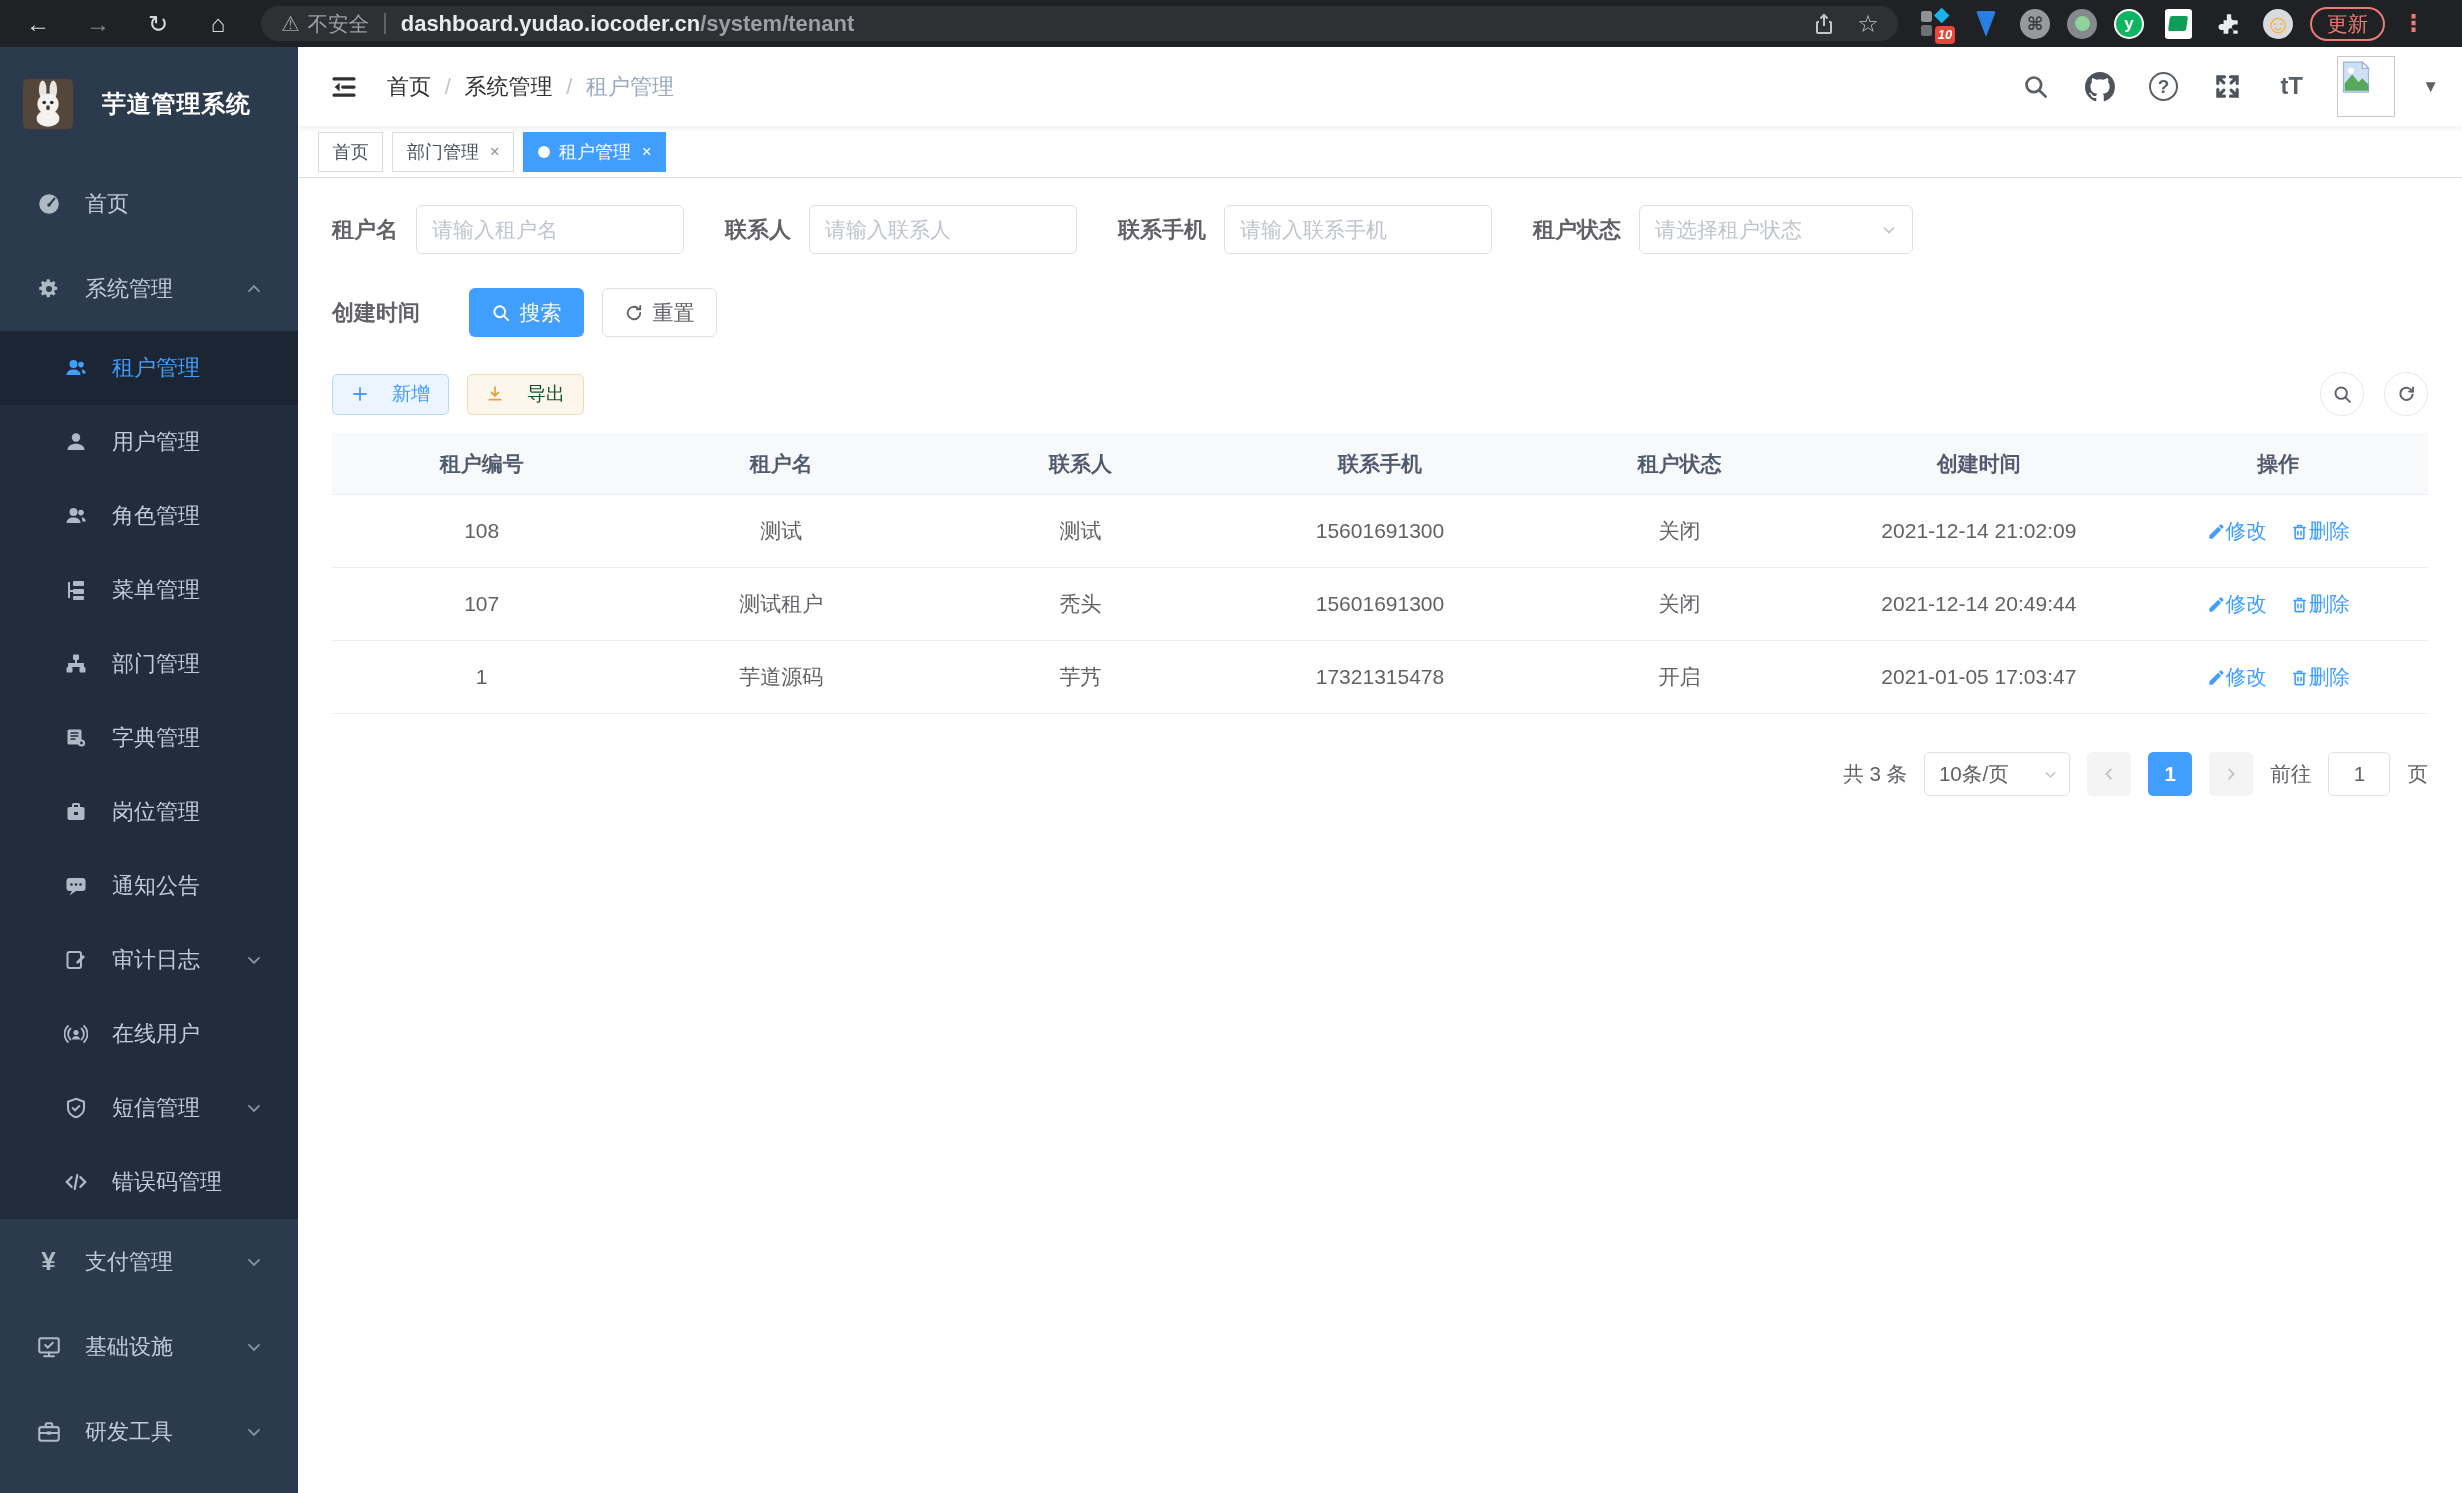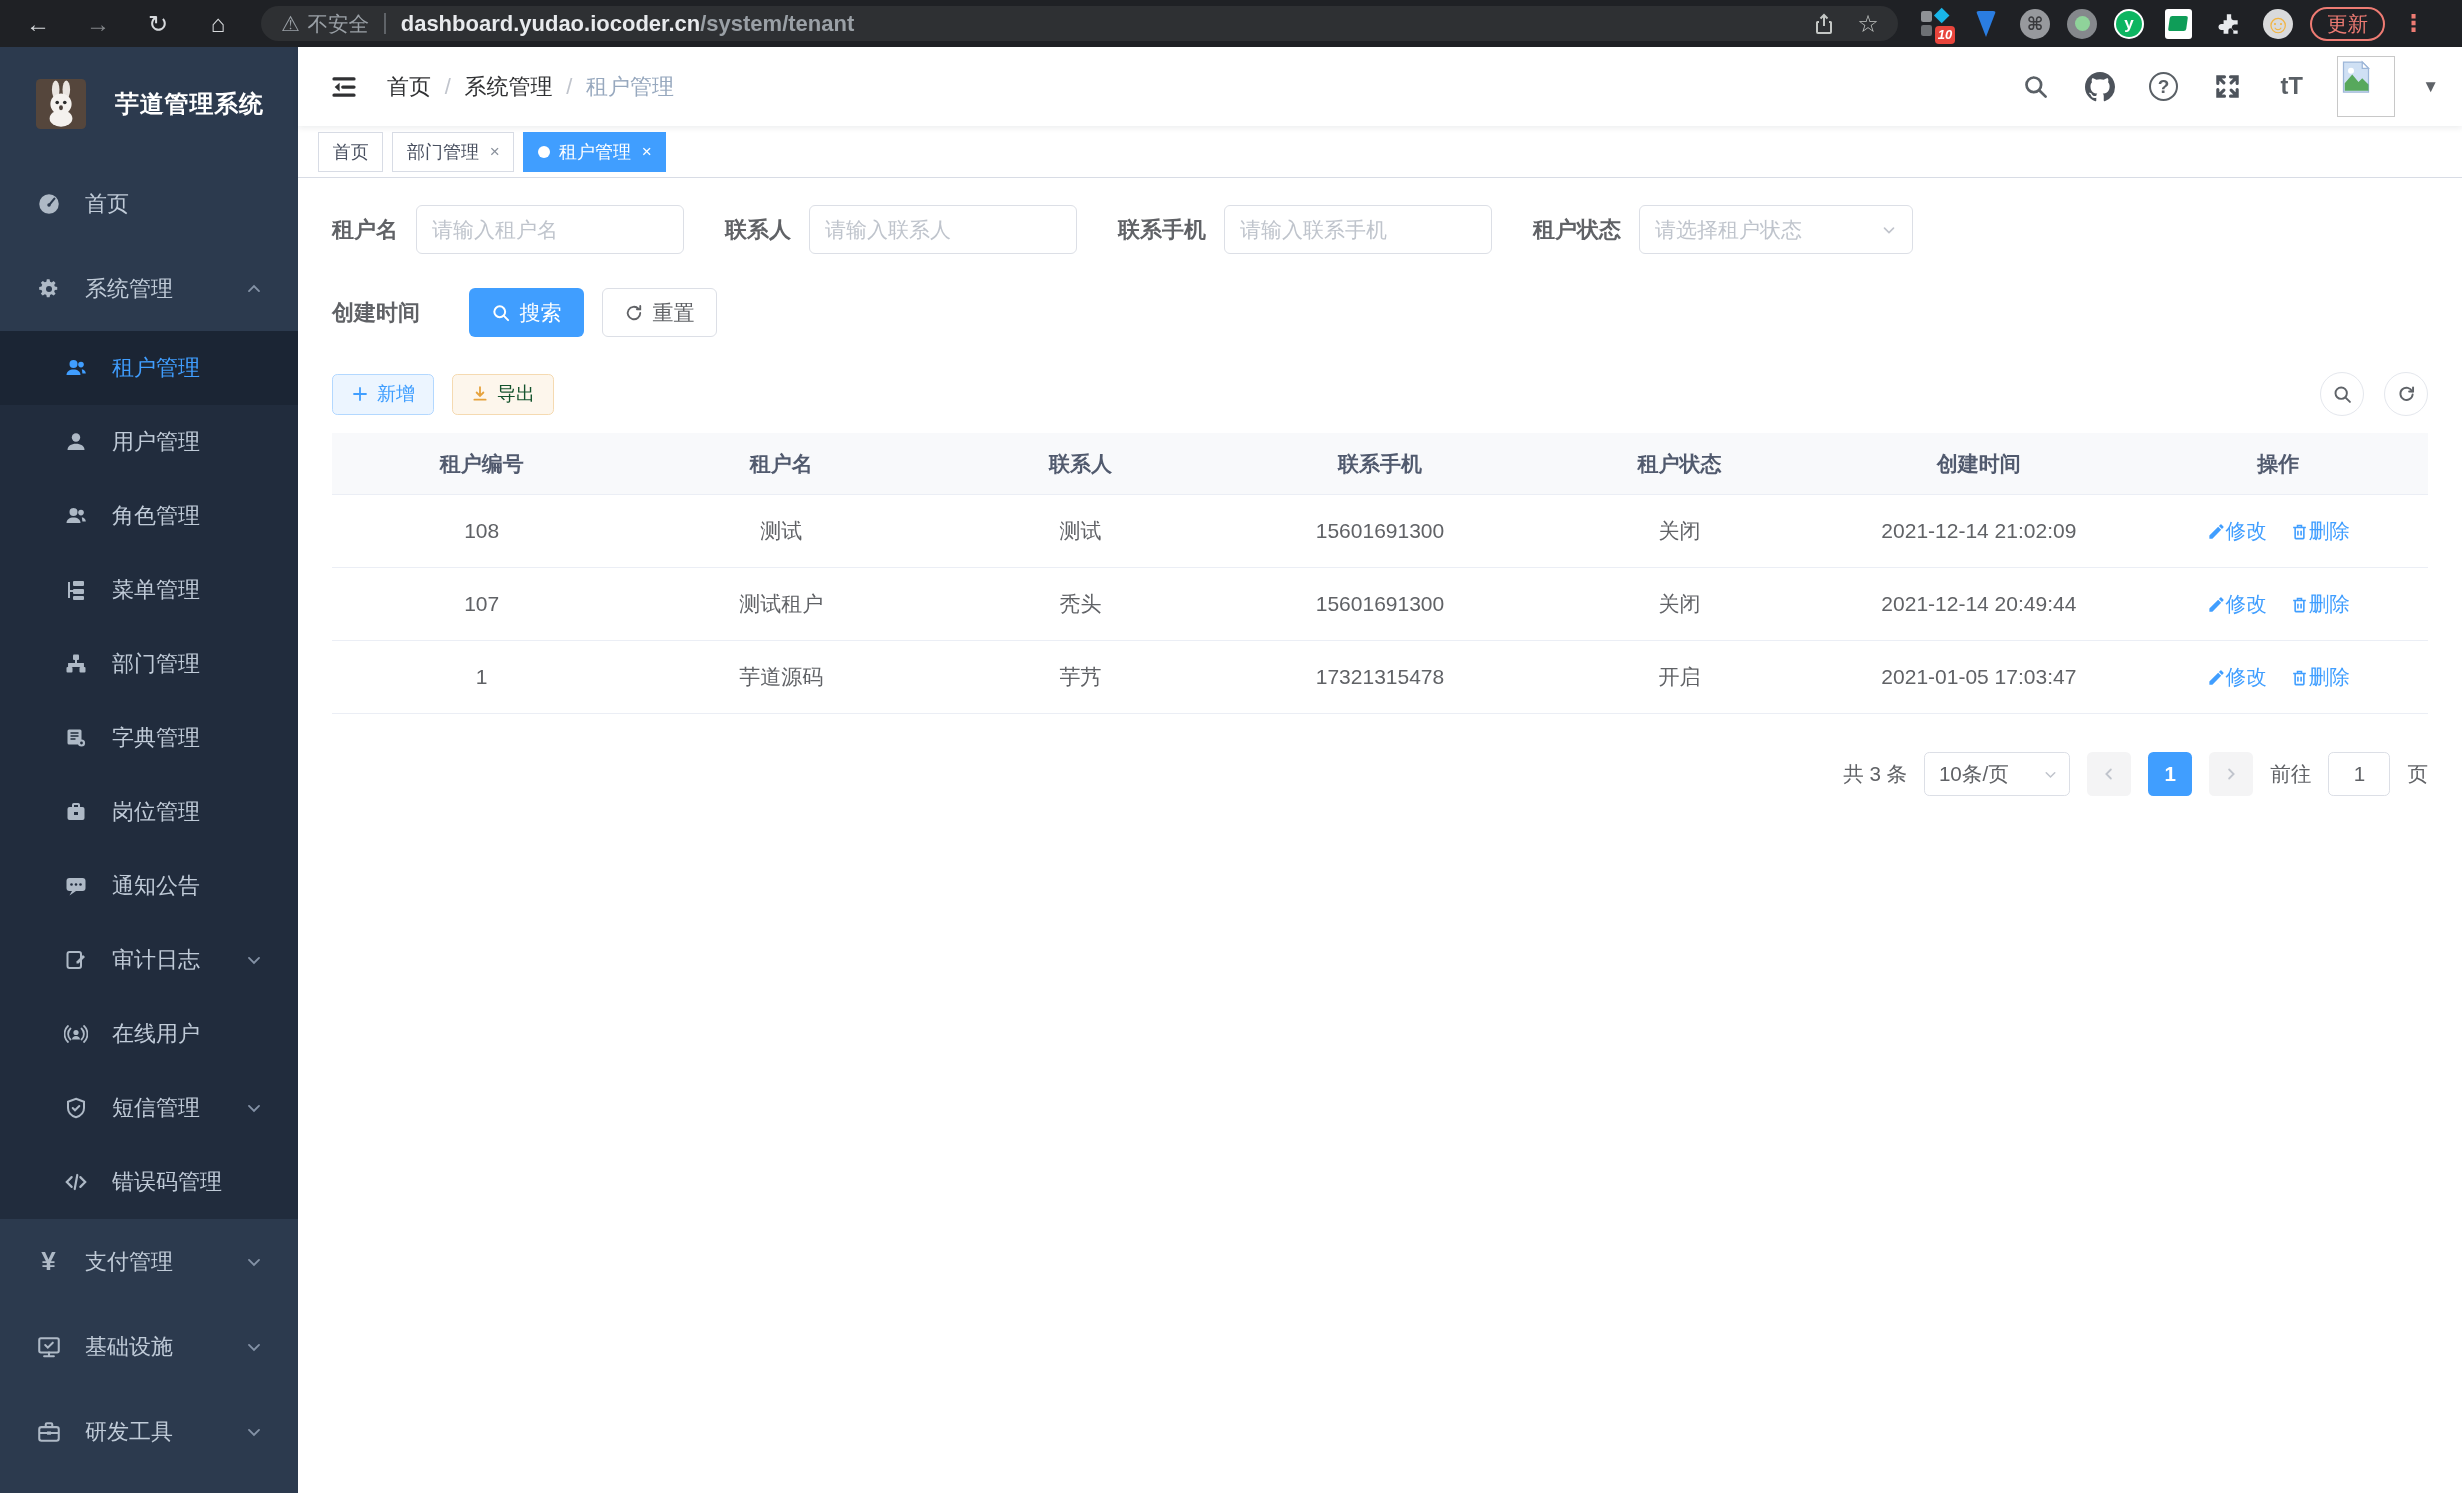--- a/index.html
+++ b/index.html
@@ -34,21 +34,21 @@
   .puzzle { color:#e8eaed; }
   .emoji-c { background:#d9dadb; } .emoji-c span { color:#f2b440; font-size:26px; line-height:1; }
   .update-pill { height:34px; border:2.3px solid #ee7b73; border-radius:17px; color:#ee7b73; font-size:20.6px; display:flex; align-items:center; padding:0 15px; flex:0 0 auto; }
   .red-dots { color:#ee7b73; font-size:23px; font-weight:700; letter-spacing:0; width:15px; text-align:center; }
 
   
   .app { flex:1; display:flex; min-height:0; }
 
   
   .sidebar { width:298px; background:#2c3a4e; flex:0 0 auto; display:flex; flex-direction:column; overflow:hidden; }
-  .logo-row { height:114px; display:flex; align-items:center; padding-left:36px; }
+  .logo-row { height:114px; display:flex; align-items:center; padding-left:23px; }
   .logo-img { width:50px; height:50px; border-radius:4.6px; overflow:hidden; flex:0 0 auto; }
   .logo-title { color:#fff; font-size:24px; font-weight:700; margin-left:29px; letter-spacing:0.8px; }
   .menu { flex:1; }
   .menu-item { display:flex; align-items:center; height:85px; color:#c0cbd8; font-size:22px; cursor:pointer; padding-left:35px; position:relative; }
   .menu-item .mi-icon { width:27px; height:27px; margin-right:23px; display:flex; align-items:center; justify-content:center; color:#aeb9c6; font-size:23px; flex:0 0 auto; }
   .menu-item.sub { background:#212c3d; height:74px; padding-left:62px; }
   .menu-item.active { color:#409eff; background:#1b2534; }
   .menu-item.active .mi-icon { color:#409eff; }
   .chev { position:absolute; right:34px; color:#8492a6; font-size:18px; }
   .chev svg { display:block; }
@@ -87,21 +87,21 @@
   .f-select { width:274px; height:49px; border:1.5px solid #dcdfe6; border-radius:6px; padding:0 15px; display:flex; align-items:center; color:#bfc4cc; font-size:21px; cursor:pointer; position:relative; background:#fff; }
   .f-select .sel-chev { position:absolute; right:13.7px; color:#c0c4cc; }
   .date-box { width:358px; height:49px; border:1.5px solid #dcdfe6; border-radius:6px; display:flex; align-items:center; padding:0 13.7px; color:#bfc4cc; font-size:21px; background:#fff; cursor:pointer; }
   .date-box .cal { margin-right:12px; display:flex; }
   .date-box .dph { flex:1; text-align:center; }
   .date-box .dsep { color:#606266; margin:0 4.6px; }
   .btn { height:49px; border-radius:6px; font-size:21px; display:inline-flex; align-items:center; justify-content:center; padding:0 21px; cursor:pointer; border:1.5px solid transparent; gap:9px; font-family:inherit; }
   .btn-primary { background:#409eff; color:#fff; margin-left:7.6px; }
   .btn-plain { background:#fff; color:#606266; border-color:#dcdfe6; margin-left:18px; }
   .toolbar-row { margin-top:35px; display:flex; align-items:center; }
-  .btn-sm { height:41px; font-size:19px; padding:0 18px; border-radius:5.3px; gap:8px; }
+  .btn-sm { height:41px; font-size:19px; padding:0 18px; border-radius:5.3px; gap:23px; }
   .btn-add { background:#ecf5ff; border-color:#b3d8ff; color:#409eff; }
   .btn-export { background:#fdf6ec; border-color:#f5dab1; color:#14532d; margin-left:18px; }
   .toolbar-right { margin-left:auto; display:flex; gap:20px; }
   .mini-circle { width:44px; height:44px; border-radius:50%; border:1.5px solid #e4e7ed; background:#fff; display:flex; align-items:center; justify-content:center; color:#5f6368; cursor:pointer; }
 
   
   .table { margin-top:17px; width:100%; border-bottom:1.5px solid #ebeef5; }
   .t-head, .t-row { display:grid; grid-template-columns:repeat(7,1fr); }
   .t-head { background:#f8f9fb; border-bottom:1.5px solid #ebeef5; }
   .th { height:61px; display:flex; align-items:center; justify-content:center; font-size:21px; font-weight:700; color:#515a6e; }

